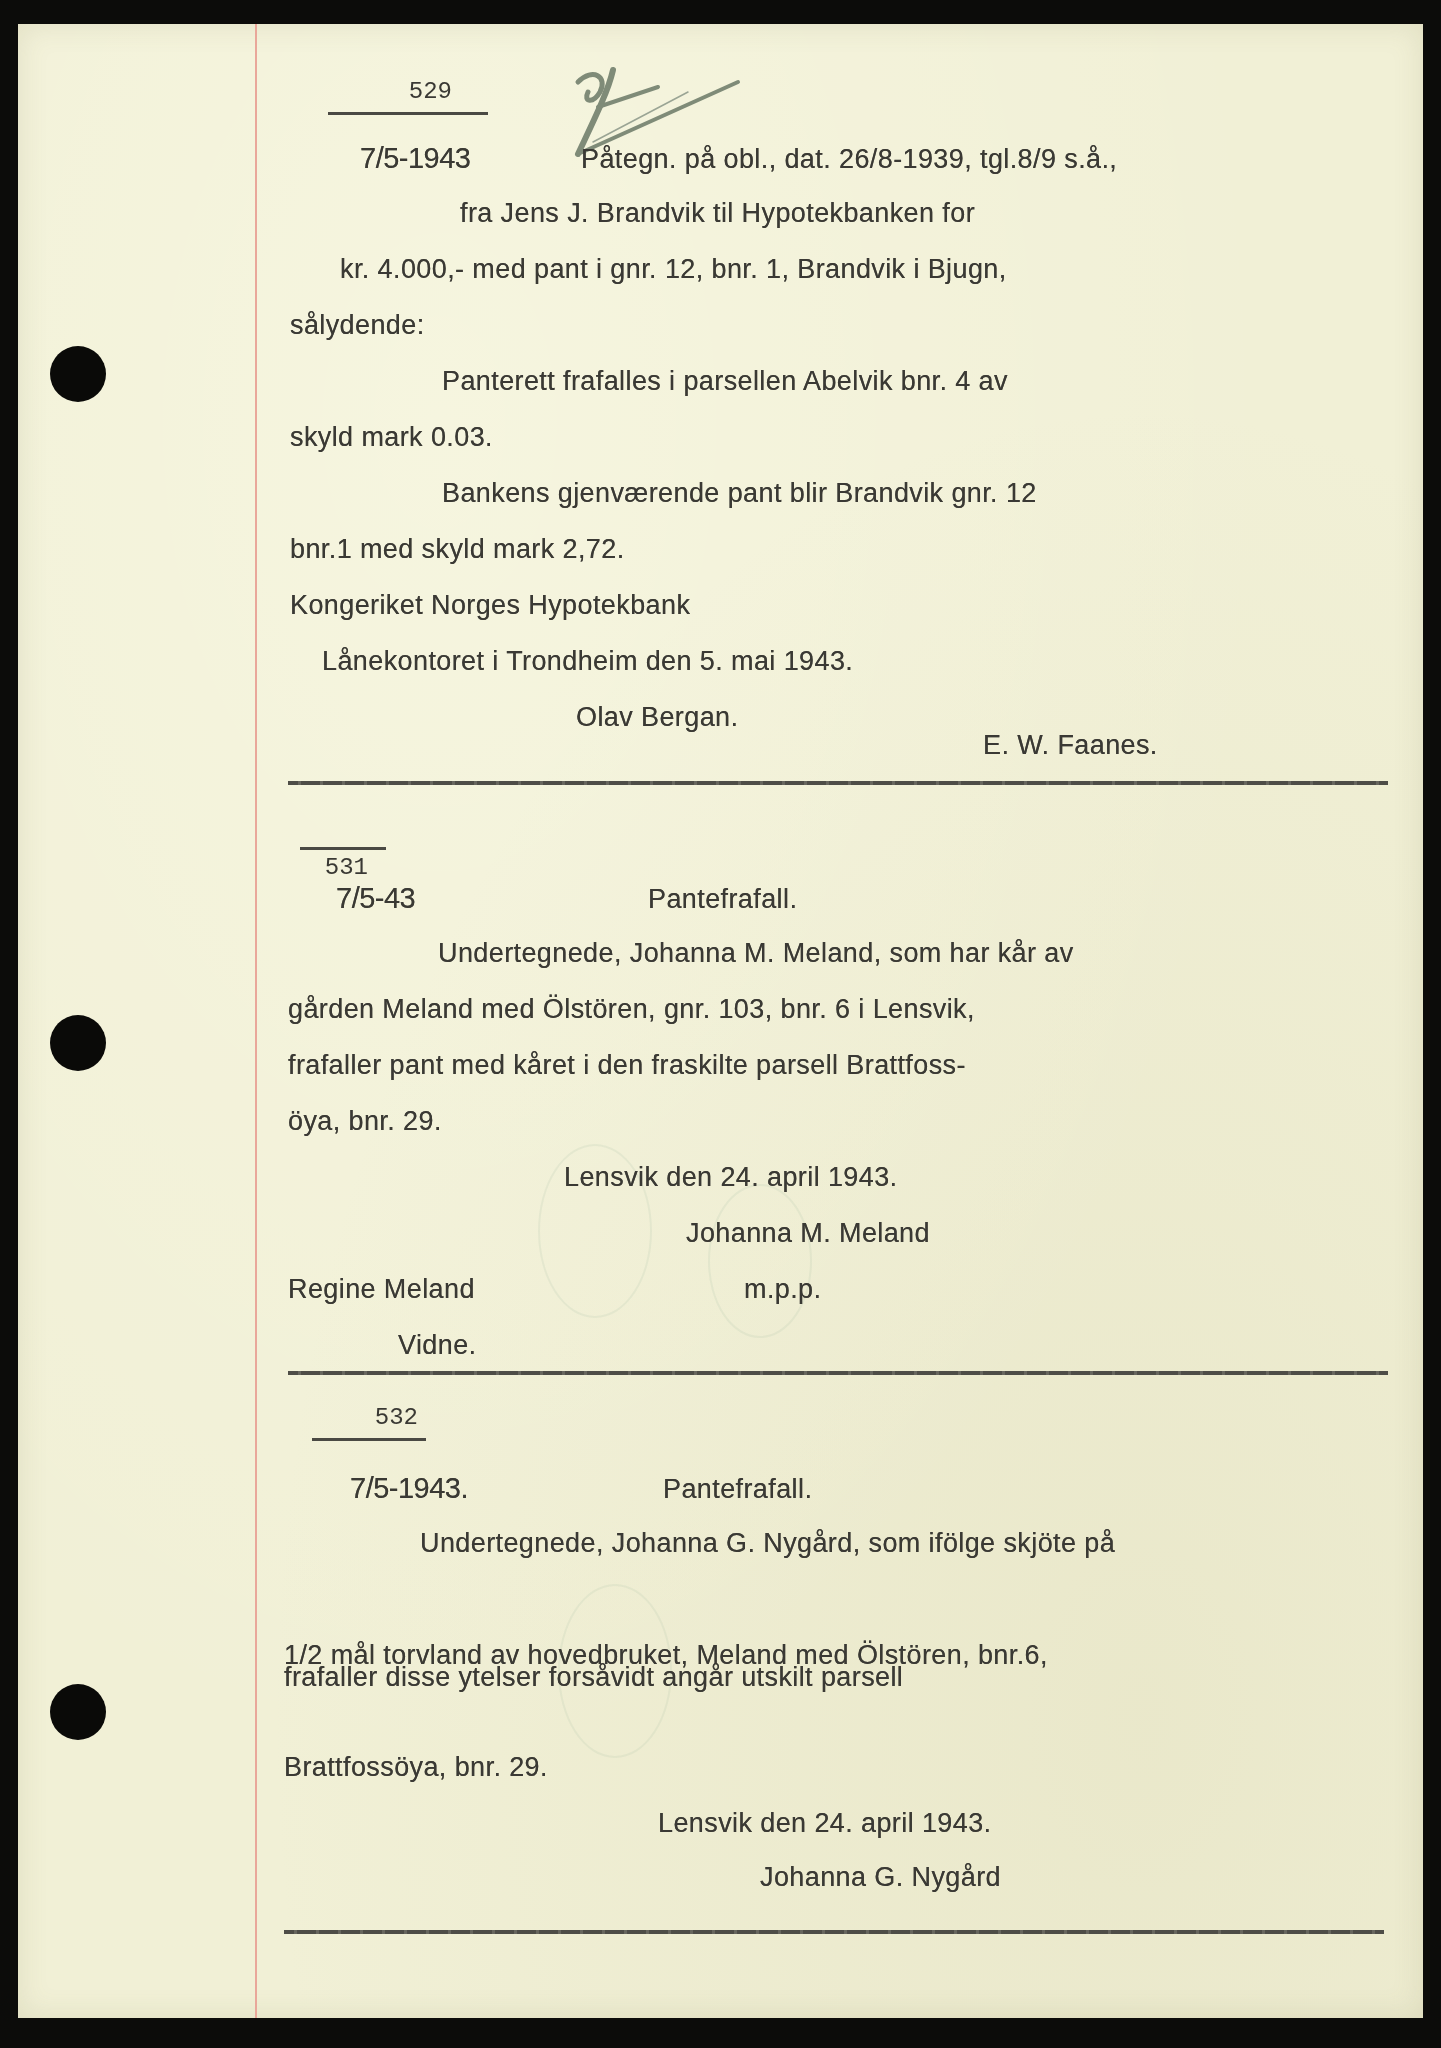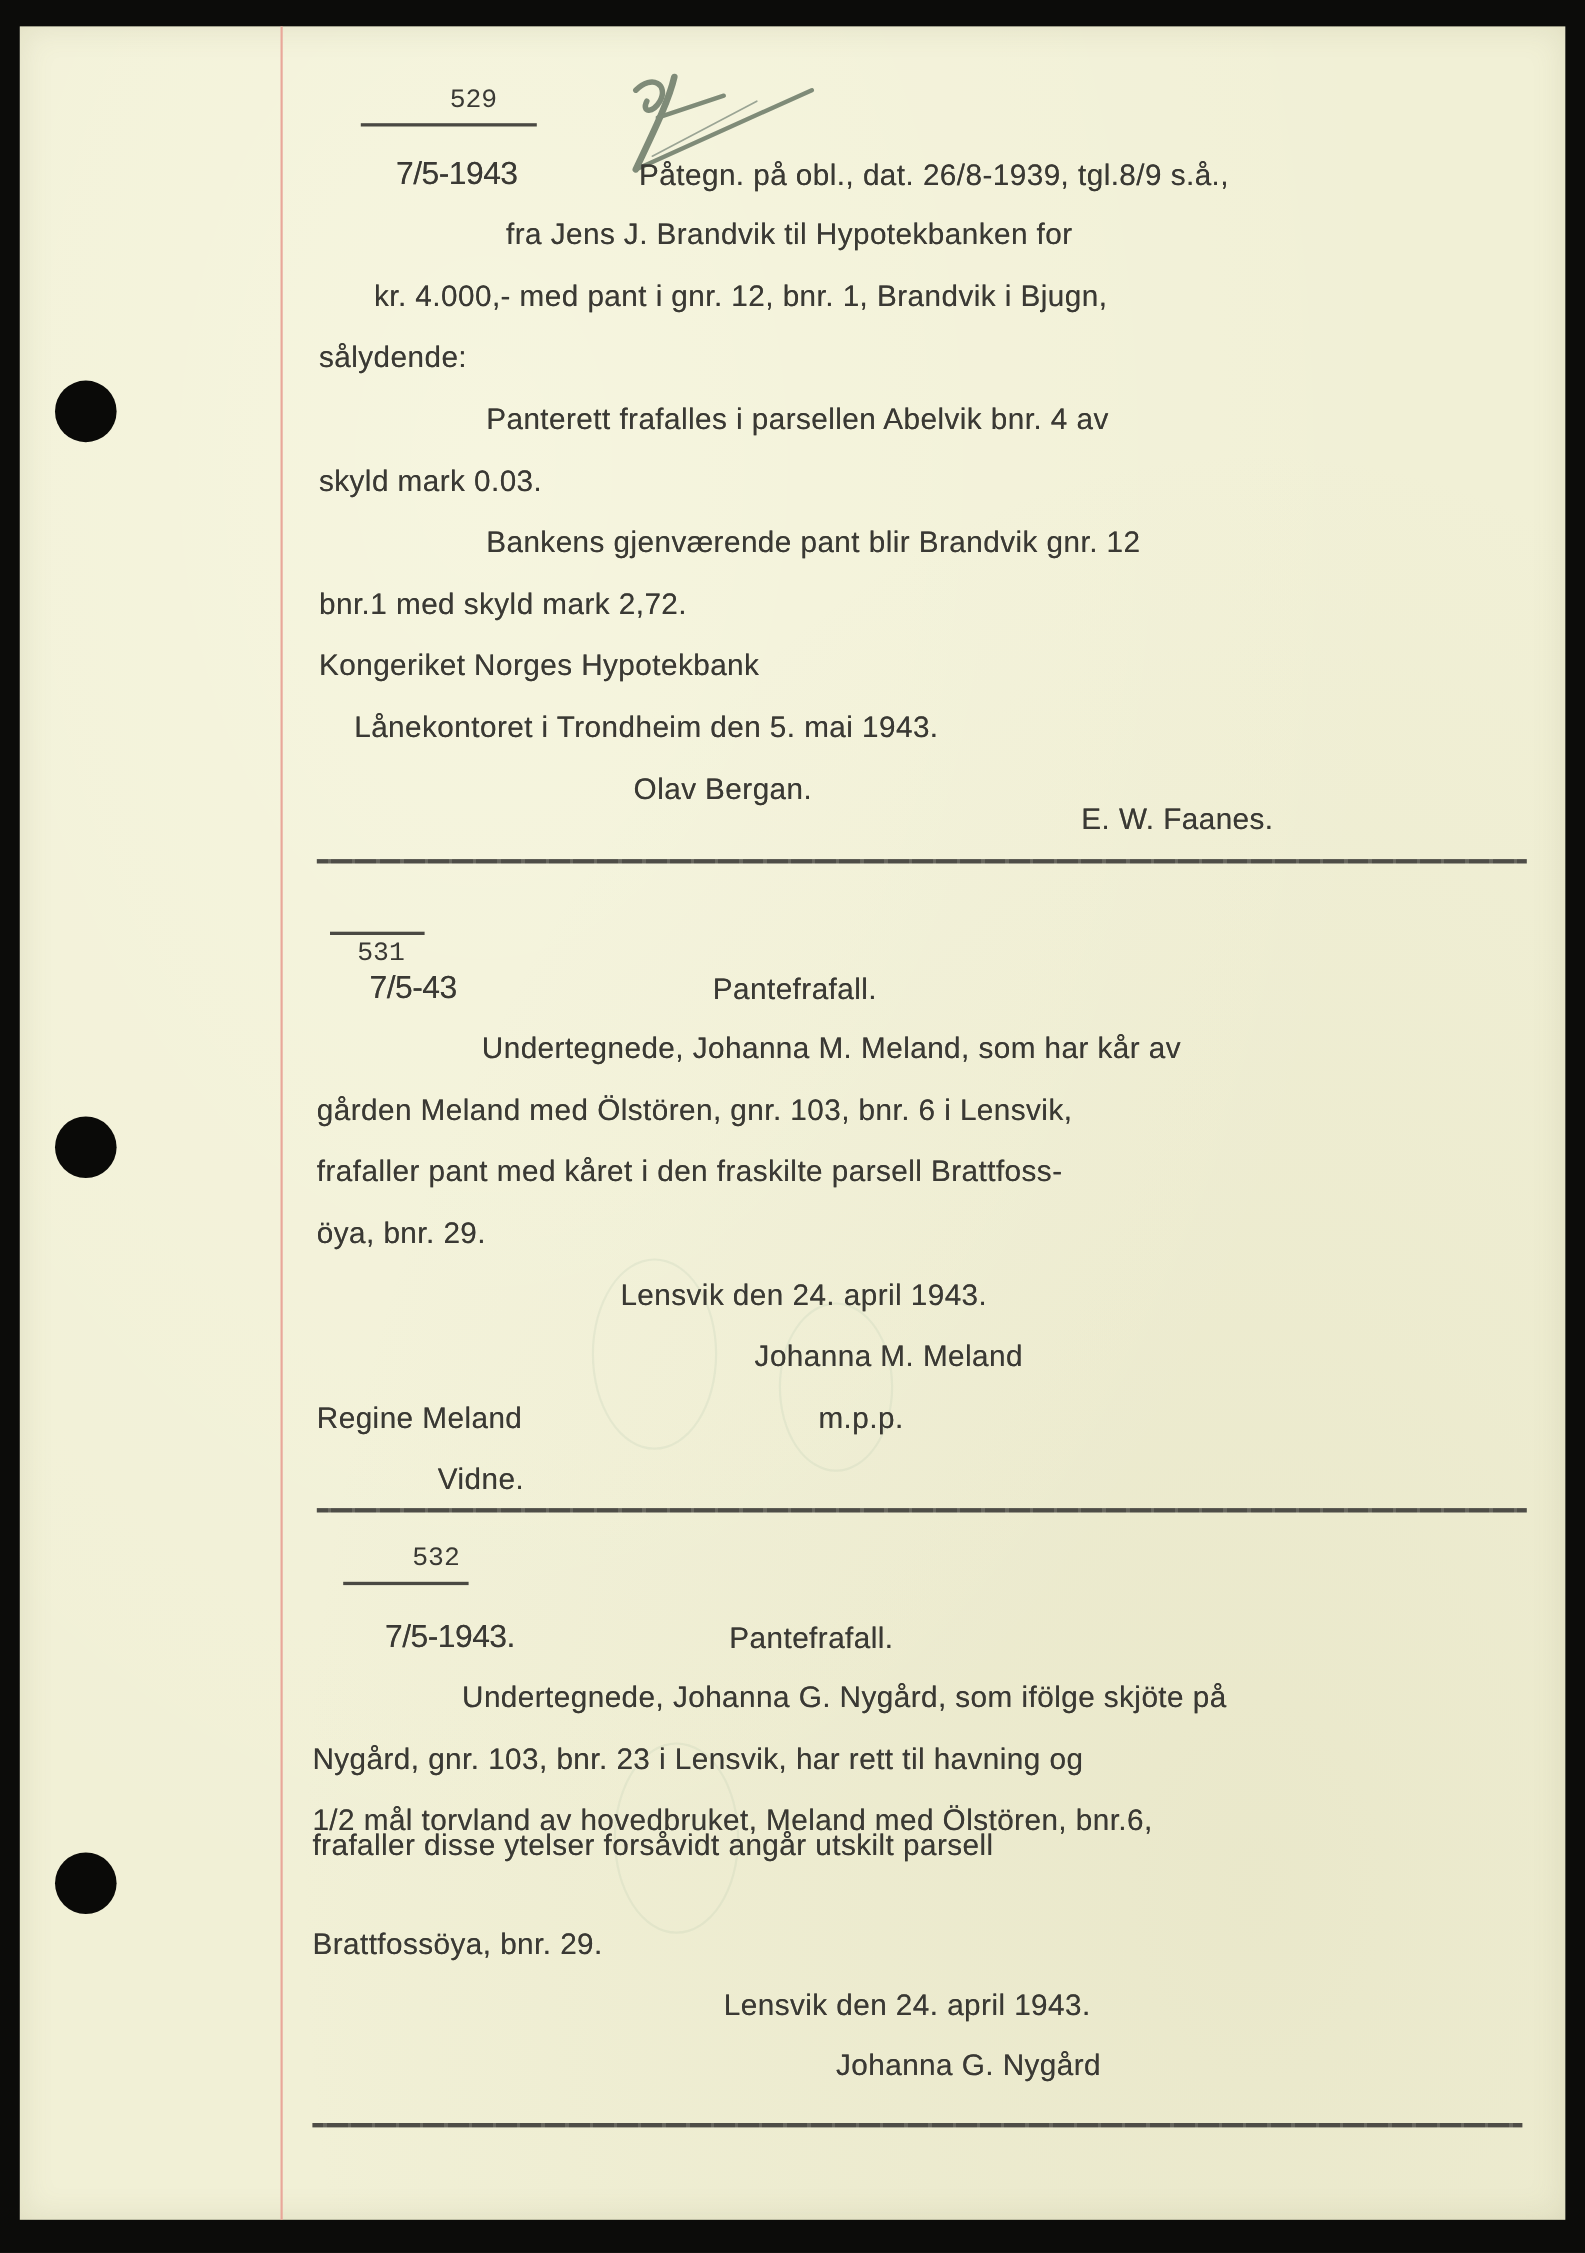--- a/index.html
+++ b/index.html
@@ -135,21 +135,20 @@
   <div class="typed" style="left:726px; top:1250px;">m.p.p.</div>
   <div class="typed" style="left:336px; top:1306px;margin-left:44px;">Vidne.</div>
 
   <div class="divider" style="left:270px; top:1347px; width:1100px;"></div>
 
   <div class="entry-number" style="left:340px; top:1380px; width:60px;">532</div>
   <div class="number-underline" style="left:294px; top:1414px; width:114px;"></div>
   <div class="typed date" style="left:332px; top:1448px;">7/5-1943.</div>
   <div class="typed" style="left:645px; top:1450px;">Pantefrafall.</div>
   <div class="typed" style="left:402px; top:1504px;">Undertegnede, Johanna G. Nygård, som ifölge skjöte på</div>
-  <div class="typed" style="left:266px; top:1560px;">Nygård, gnr. 103, bnr. 23 i Lensvik, har rett til havning og</div>
   <div class="typed" style="left:266px; top:1616px;">1/2 mål torvland av hovedbruket, Meland med Ölstören, bnr.6,</div>
   <div class="typed" style="left:266px; top:1638px;">frafaller disse ytelser forsåvidt angår utskilt parsell</div>
   <div class="typed" style="left:266px; top:1728px;">Brattfossöya, bnr. 29.</div>
   <div class="typed" style="left:640px; top:1784px;">Lensvik den 24. april 1943.</div>
   <div class="typed" style="left:742px; top:1838px;">Johanna G. Nygård</div>
 
   <div class="divider" style="left:266px; top:1906px; width:1100px;"></div>
 </div>
 
 </body></html>

